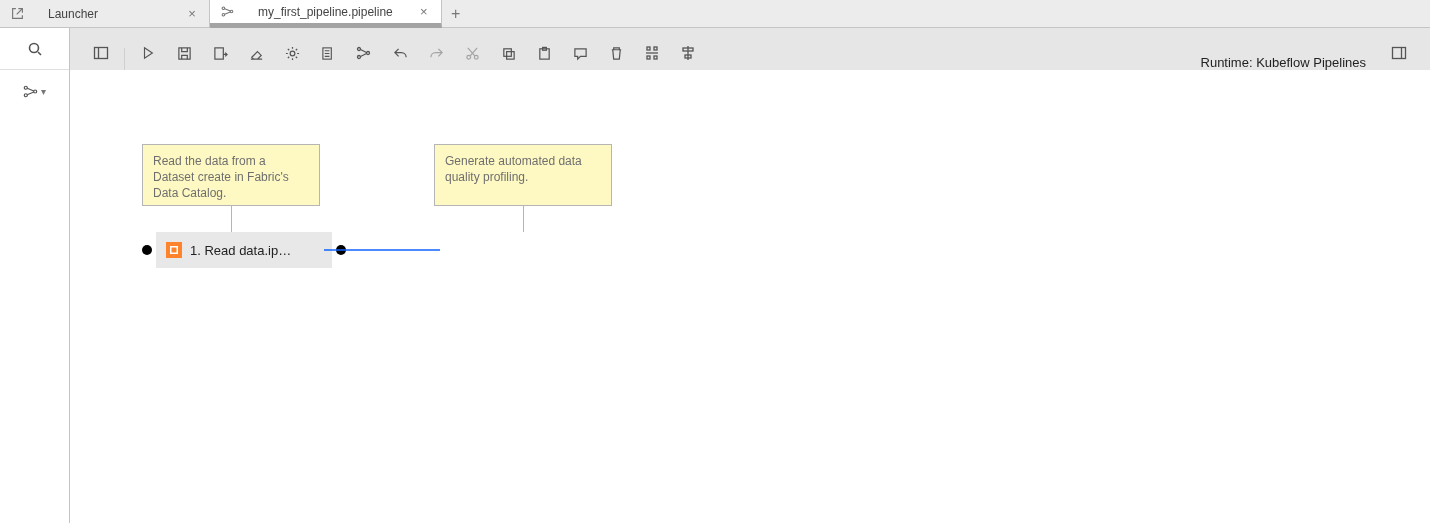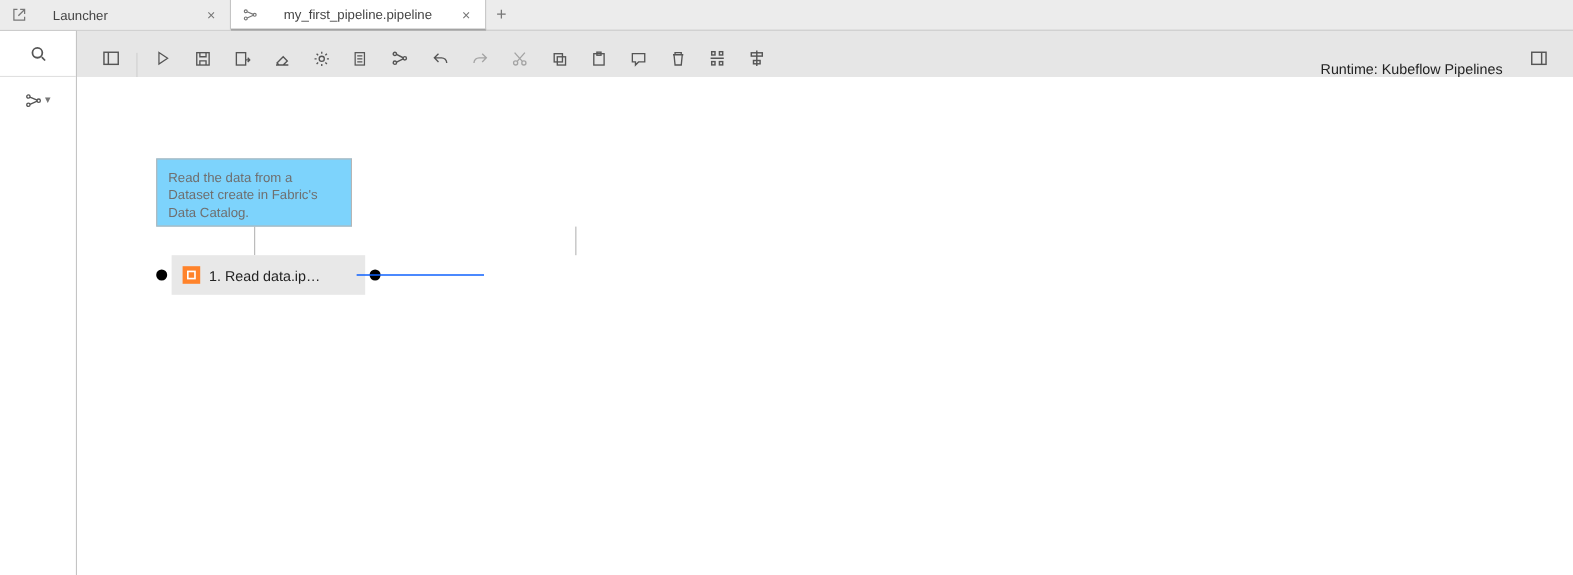--- a/index.html
+++ b/index.html
@@ -39,21 +39,21 @@
     gap: 24px;
     padding: 0 10px;
     border-right: 1px solid var(--border);
     background: var(--bg-tab);
     cursor: pointer;
     min-width: 210px;
     position: relative;
   }
   .tab.active {
     background: var(--bg-tab-active);
-    border-bottom: 2px solid #a3a3a3;
+    border-bottom: 5px solid #a3a3a3;
     margin-bottom: -1px;
   }
   .tab .label { flex: 1; white-space: nowrap; overflow: hidden; text-overflow: ellipsis; font-size: 12px; color: #444; }
   .tab .close {
     width: 14px; height: 14px; display: flex; align-items: center; justify-content: center;
     color: #777; font-size: 13px; line-height: 1;
   }
   .tab-icon { width: 14px; height: 14px; display: flex; align-items: center; justify-content: center; color: #777; }
   .add-tab {
     width: 28px; display: flex; align-items: center; justify-content: center;
@@ -106,21 +106,21 @@
   
   .canvas {
     flex: 1;
     position: relative;
     background: #fff;
     overflow: hidden;
   }
   .comment {
     position: absolute;
     border: 1px solid var(--comment-border);
-    background: #7dd3fc;
+    background: #fef9c3;
     padding: 8px 10px;
     font-size: 12px;
     line-height: 1.35;
     color: var(--text-muted);
     width: 178px;
     height: 62px;
   }
   .comment-connector {
     position: absolute;
     width: 1px;
@@ -326,20 +326,23 @@
       </div>
     </div>
 
     <div class="canvas">
 
       <div class="comment" style="left:72px; top:74px;">
         <span>Read the data from a Dataset create in Fabric's Data Catalog.</span>
       </div>
       <div class="comment-connector" style="left:161px; top:136px; height:26px;"></div>
 
+      <div class="comment" style="left:364px; top:74px;">
+        <span>Generate automated data quality profiling.</span>
+      </div>
       <div class="comment-connector" style="left:453px; top:136px; height:26px;"></div>
 
       <div class="node" style="left:86px; top:162px; width:176px;">
         <span class="port in"></span>
         <span class="nb-icon">
           <svg width="10" height="10" viewBox="0 0 10 10">
               <rect x="1" y="1" width="8" height="8" fill="#fff"></rect>
               <rect x="2.5" y="2.5" width="5" height="5" fill="#ff832b"></rect>
             </svg>
         </span>

